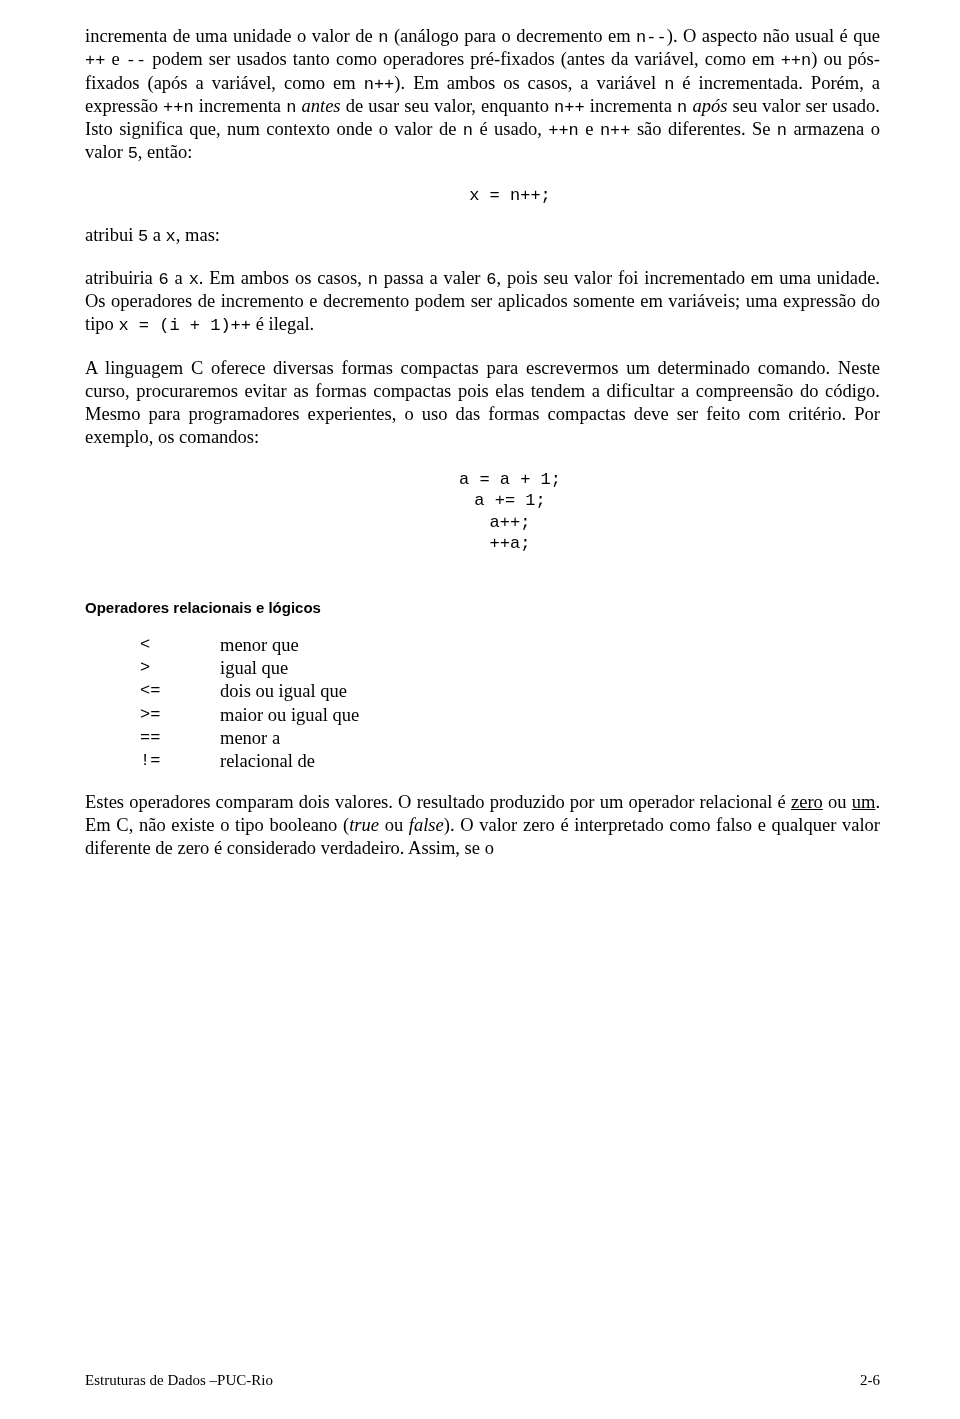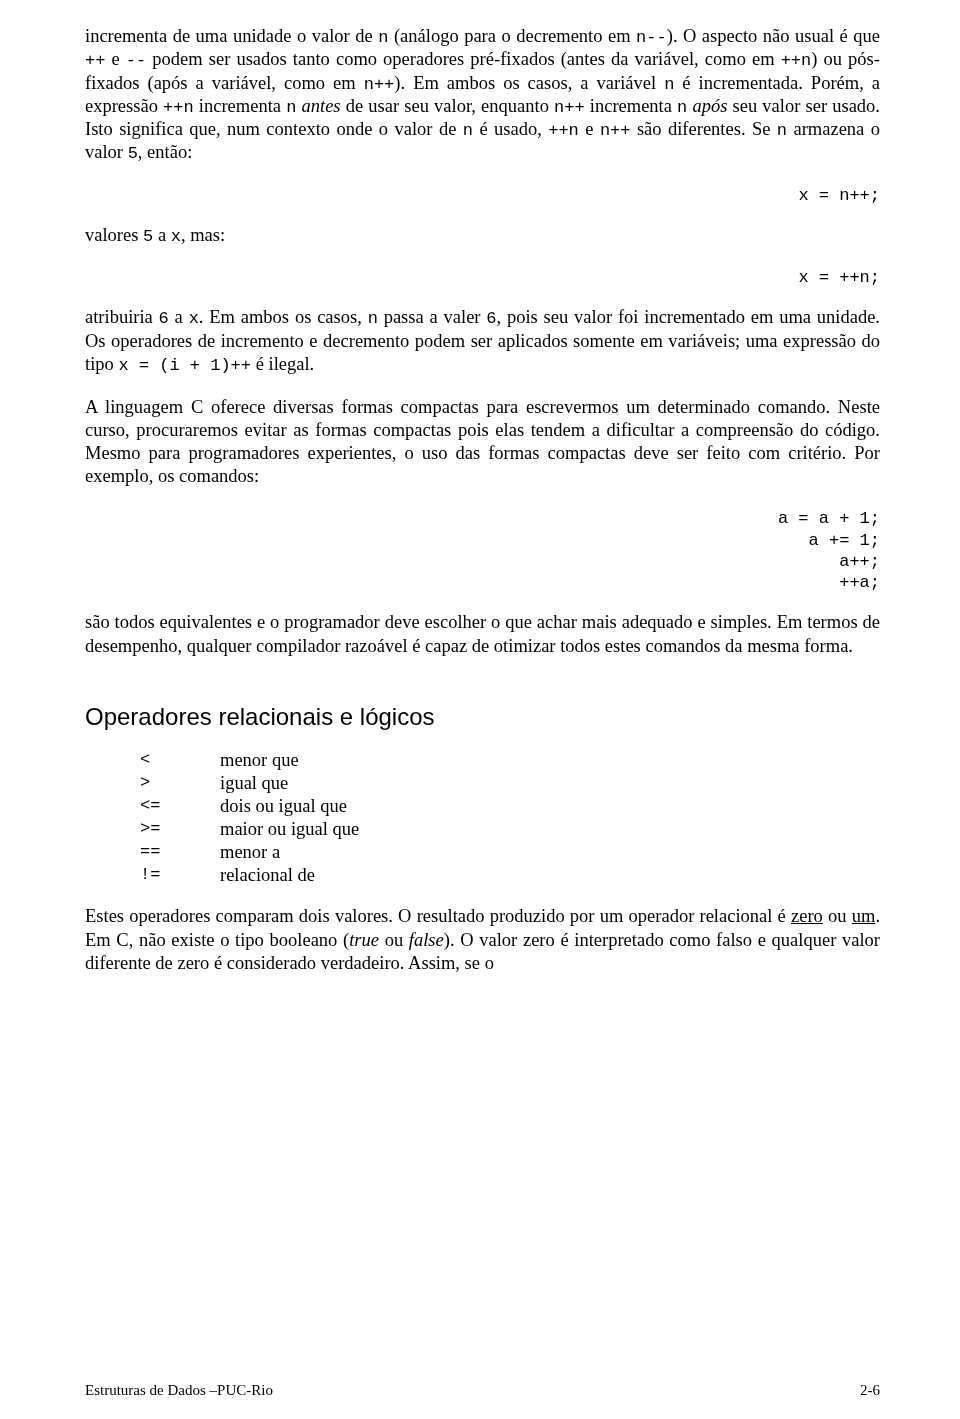--- a/index.html
+++ b/index.html
@@ -25,26 +25,26 @@
   .code-inline {
     font-family: "Courier New", Courier, monospace;
     font-size: 17px;
   }
   .code-block {
     font-family: "Courier New", Courier, monospace;
     font-size: 17px;
     margin: 18px 0 18px 55px;
     line-height: 1.25;
     white-space: pre;
-    text-align: right;
+    text-align: center;
   }
   .section-heading {
     font-family: Arial, Helvetica, sans-serif;
-    font-size: 24px;
-    font-weight: normal;
+    font-size: 15px;
+    font-weight: bold;
     margin: 45px 0 0 0;
   }
   .after-heading {
     margin-top: 2px;
   }
   .op-table {
     margin: 18px 0 18px 55px;
     font-size: 18.5px;
   }
   .op-row {
@@ -54,21 +54,21 @@
   .op-sym {
     font-family: "Courier New", Courier, monospace;
     font-size: 17px;
     width: 80px;
     flex-shrink: 0;
   }
   .op-desc {
   }
   .footer {
     position: absolute;
-    bottom: 20px;
+    bottom: 30px;
     left: 85px;
     right: 80px;
     display: flex;
     justify-content: space-between;
     font-size: 15px;
   }
   .underline {
     text-decoration: underline;
   }
   .italic {
@@ -80,37 +80,35 @@
 
 <div class="page">
 
   <p class="body-text">
     <span>incrementa de uma unidade o valor de </span><span class="code-inline">n</span><span> (análogo para o decremento em </span><span class="code-inline">n--</span><span>). O aspecto não usual é que </span><span class="code-inline">++</span><span> e </span><span class="code-inline">--</span><span> podem ser usados tanto como operadores pré-fixados (antes da variável, como em </span><span class="code-inline">++n</span><span>) ou pós-fixados (após a variável, como em </span><span class="code-inline">n++</span><span>). Em ambos os casos, a variável </span><span class="code-inline">n</span><span> é incrementada. Porém, a expressão </span><span class="code-inline">++n</span><span> incrementa </span><span class="code-inline">n</span><span class="italic"> antes</span><span> de usar seu valor, enquanto </span><span class="code-inline">n++</span><span> incrementa </span><span class="code-inline">n</span><span class="italic"> após</span><span> seu valor ser usado. Isto significa que, num contexto onde o valor de </span><span class="code-inline">n</span><span> é usado, </span><span class="code-inline">++n</span><span> e </span><span class="code-inline">n++</span><span> são diferentes. Se </span><span class="code-inline">n</span><span> armazena o valor </span><span class="code-inline">5</span><span>, então:</span>
   </p>
 
   <div class="code-block">x = n++;</div>
 
   <p class="body-text">
-    <span>valores </span><span class="code-inline">5</span><span> a </span><span class="code-inline">x</span><span>, mas:</span>
+    <span>atribui </span><span class="code-inline">5</span><span> a </span><span class="code-inline">x</span><span>, mas:</span>
   </p>
 
-  <div class="code-block">x = ++n;</div>
 
   <p class="body-text">
     <span>atribuiria </span><span class="code-inline">6</span><span> a </span><span class="code-inline">x</span><span>. Em ambos os casos, </span><span class="code-inline">n</span><span> passa a valer </span><span class="code-inline">6</span><span>, pois seu valor foi incrementado em uma unidade. Os operadores de incremento e decremento podem ser aplicados somente em variáveis; uma expressão do tipo </span><span class="code-inline">x = (i + 1)++</span><span> é ilegal.</span>
   </p>
 
   <p class="body-text">A linguagem C oferece diversas formas compactas para escrevermos um determinado comando. Neste curso, procuraremos evitar as formas compactas pois elas tendem a dificultar a compreensão do código. Mesmo para programadores experientes, o uso das formas compactas deve ser feito com critério. Por exemplo, os comandos:</p>
 
   <div class="code-block">a = a + 1;
 a += 1;
 a++;
 ++a;</div>
 
-  <p class="body-text">são todos equivalentes e o programador deve escolher o que achar mais adequado e simples. Em termos de desempenho, qualquer compilador razoável é capaz de otimizar todos estes comandos da mesma forma.</p>
 
   <h2 class="section-heading">Operadores relacionais e lógicos</h2>
 
 
   <div class="op-table">
     <div class="op-row">
       <span class="op-sym">&lt;</span>
       <span class="op-desc">menor que</span>
     </div>
     <div class="op-row">

